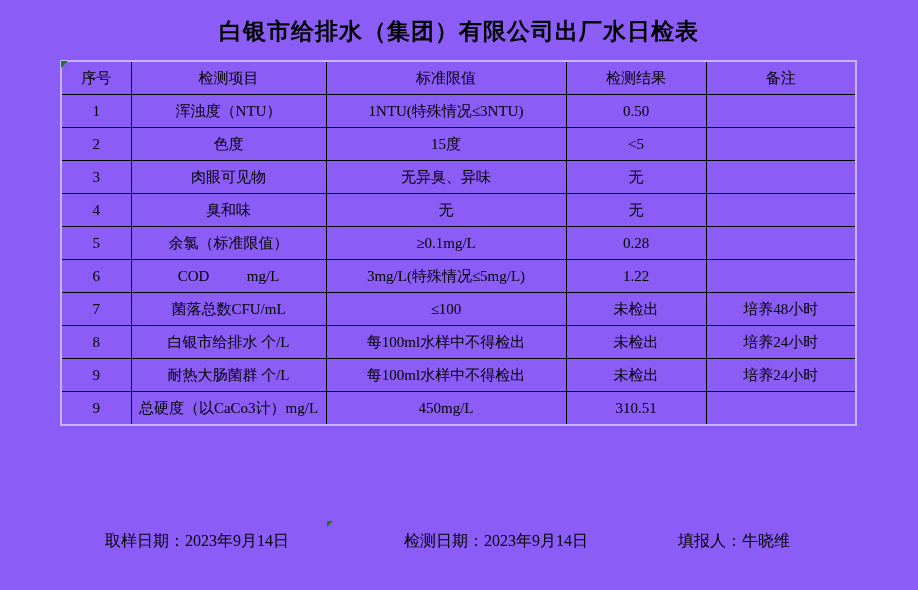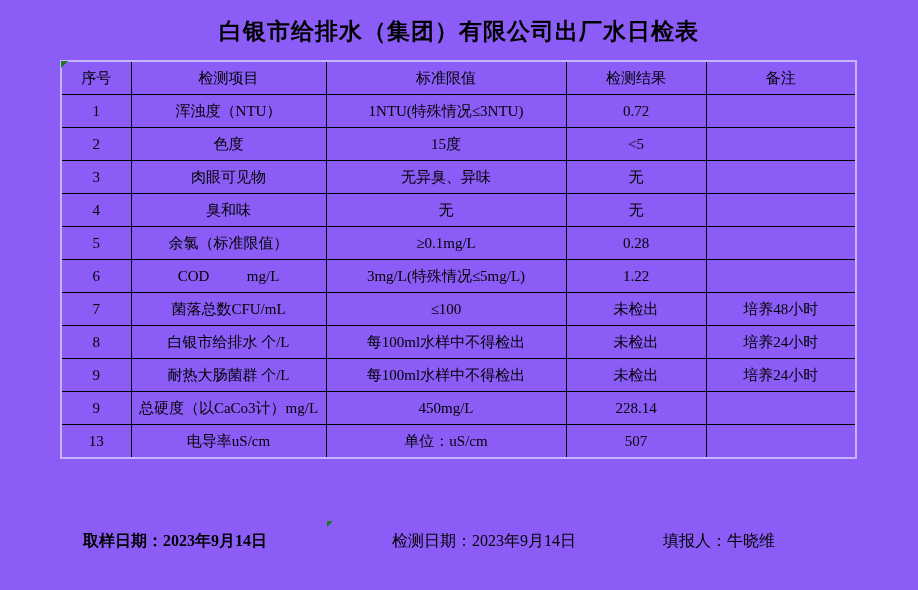--- a/index.html
+++ b/index.html
@@ -64,23 +64,23 @@
   .marker-top-left { left: 61px; top: 61px; }
   .marker-bottom { left: 327px; top: 521px; border-width: 6px 6px 0 0; }
 
   .footer-line {
     position: absolute;
     top: 531px;
     font-size: 16px;
     color: #000000;
     white-space: pre;
   }
-  .footer-sampling { left: 83px; font-weight: bold; }
-  .footer-testdate { left: 392px; text-align: right; }
-  .footer-reporter { left: 663px; }
+  .footer-sampling { left: 105px; }
+  .footer-testdate { left: 404px; text-align: right; }
+  .footer-reporter { left: 678px; }
 </style>
 </head>
 <body>
 
 <div class="page">
 
   <div class="doc-title">白银市给排水（集团）有限公司出厂水日检表</div>
 
   <table class="report">
     <colgroup>
@@ -97,21 +97,21 @@
         <th>标准限值</th>
         <th>检测结果</th>
         <th>备注</th>
       </tr>
     </thead>
     <tbody>
         <tr>
           <td>1</td>
           <td>浑浊度（NTU）</td>
           <td>1NTU(特殊情况≤3NTU)</td>
-          <td>0.72</td>
+          <td>0.50</td>
           <td></td>
         </tr>
         <tr>
           <td>2</td>
           <td>色度</td>
           <td>15度</td>
           <td>&lt;5</td>
           <td></td>
         </tr>
         <tr>
@@ -160,28 +160,21 @@
           <td>9</td>
           <td>耐热大肠菌群 个/L</td>
           <td>每100ml水样中不得检出</td>
           <td>未检出</td>
           <td>培养24小时</td>
         </tr>
         <tr>
           <td>9</td>
           <td>总硬度（以CaCo3计）mg/L</td>
           <td>450mg/L</td>
-          <td>228.14</td>
-          <td></td>
-        </tr>
-        <tr>
-          <td>13</td>
-          <td>电导率uS/cm</td>
-          <td>单位：uS/cm</td>
-          <td>507</td>
+          <td>310.51</td>
           <td></td>
         </tr>
       </tbody>
   </table>
 
   <div class="excel-marker marker-top-left"></div>
   <div class="excel-marker marker-bottom"></div>
 
   <div class="footer-line footer-sampling">取样日期：2023年9月14日</div>
   <div class="footer-line footer-testdate">检测日期：2023年9月14日</div>

